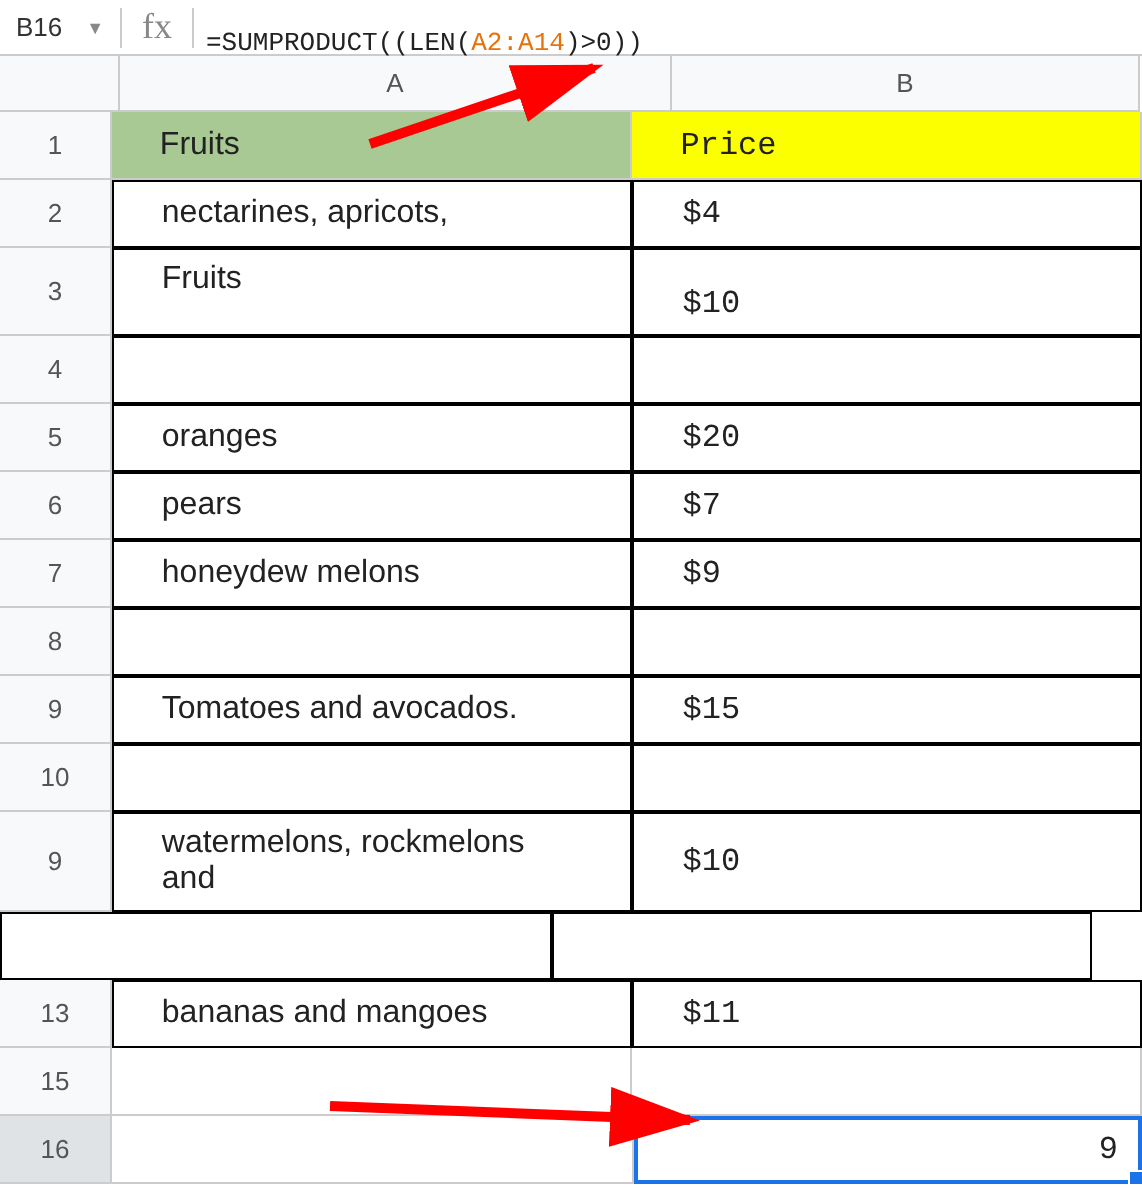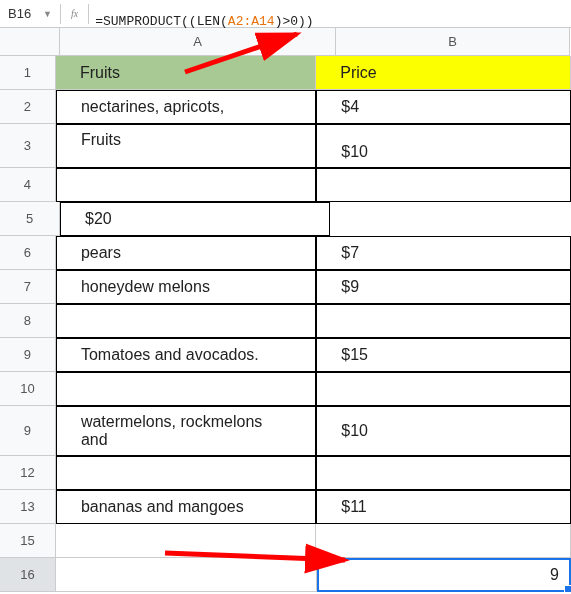--- a/index.html
+++ b/index.html
@@ -34,22 +34,21 @@
   font-size: 9px;
 }
 .divider {
   width: 1px;
   height: 20px;
   background: #ccc;
 }
 .fx-icon {
   padding: 0 10px;
   color: #888;
-  font-style: italic;
-  font-size: 10px;
+  font-size: 18px;
   font-family: serif;
 }
 .formula-input {
   flex: 1;
   padding: 16px 6px;
   font-size: 13px;
   font-family: Liberation Mono, monospace;
   color: #222;
   border: none;
   outline: none;
@@ -100,21 +99,21 @@
   border-bottom: 1px solid #ccc;
   padding: 6px 24px;
   font-size: 16px;
   color: #222;
   display: flex;
   align-items: center;
   background: #fff;
   min-height: 34px;
 }
 .cell.col-a { width: 276px; }
-.cell.col-b { width: 270px; }
+.cell.col-b { width: 270px; font-family: Liberation Mono, monospace; }
 .cell.header-a { background: #a8c993; }
 .cell.header-b { background: #fcff00; }
 .cell.data-bordered { border: 1px solid #000; }
 .row-3 .cell { min-height: 44px; }
 .row-16 .row-header { background: #e0e3e5; }
 .selected-cell {
   border: 2px solid #1a73e8 !important;
   position: relative;
   justify-content: flex-end;
   padding-right: 10px;
@@ -173,20 +172,21 @@
         <div class="cell col-a data-bordered" style="align-items: flex-start;">Fruits</div>
         <div class="cell col-b data-bordered" style="align-items: flex-end;">$10</div>
       </div>
       <div class="data-row">
         <div class="row-header">4</div>
         <div class="cell col-a data-bordered"></div>
         <div class="cell col-b data-bordered"></div>
       </div>
       <div class="data-row">
         <div class="row-header">5</div>
+        <div class="cell col-a data-bordered">oranges</div>
         <div class="cell col-b data-bordered">$20</div>
       </div>
       <div class="data-row">
         <div class="row-header">6</div>
         <div class="cell col-a data-bordered">pears</div>
         <div class="cell col-b data-bordered">$7</div>
       </div>
       <div class="data-row">
         <div class="row-header">7</div>
         <div class="cell col-a data-bordered">honeydew melons</div>
@@ -206,21 +206,20 @@
         <div class="row-header">10</div>
         <div class="cell col-a data-bordered"></div>
         <div class="cell col-b data-bordered"></div>
       </div>
       <div class="data-row">
         <div class="row-header">9</div>
         <div class="cell col-a data-bordered">watermelons, rockmelons and</div>
         <div class="cell col-b data-bordered">$10</div>
       </div>
       <div class="data-row">
-        <div class="row-header">12</div>
         <div class="cell col-a data-bordered"></div>
         <div class="cell col-b data-bordered"></div>
       </div>
       <div class="data-row">
         <div class="row-header">13</div>
         <div class="cell col-a data-bordered">bananas and mangoes</div>
         <div class="cell col-b data-bordered">$11</div>
       </div>
       <div class="data-row">
         <div class="row-header">15</div>

